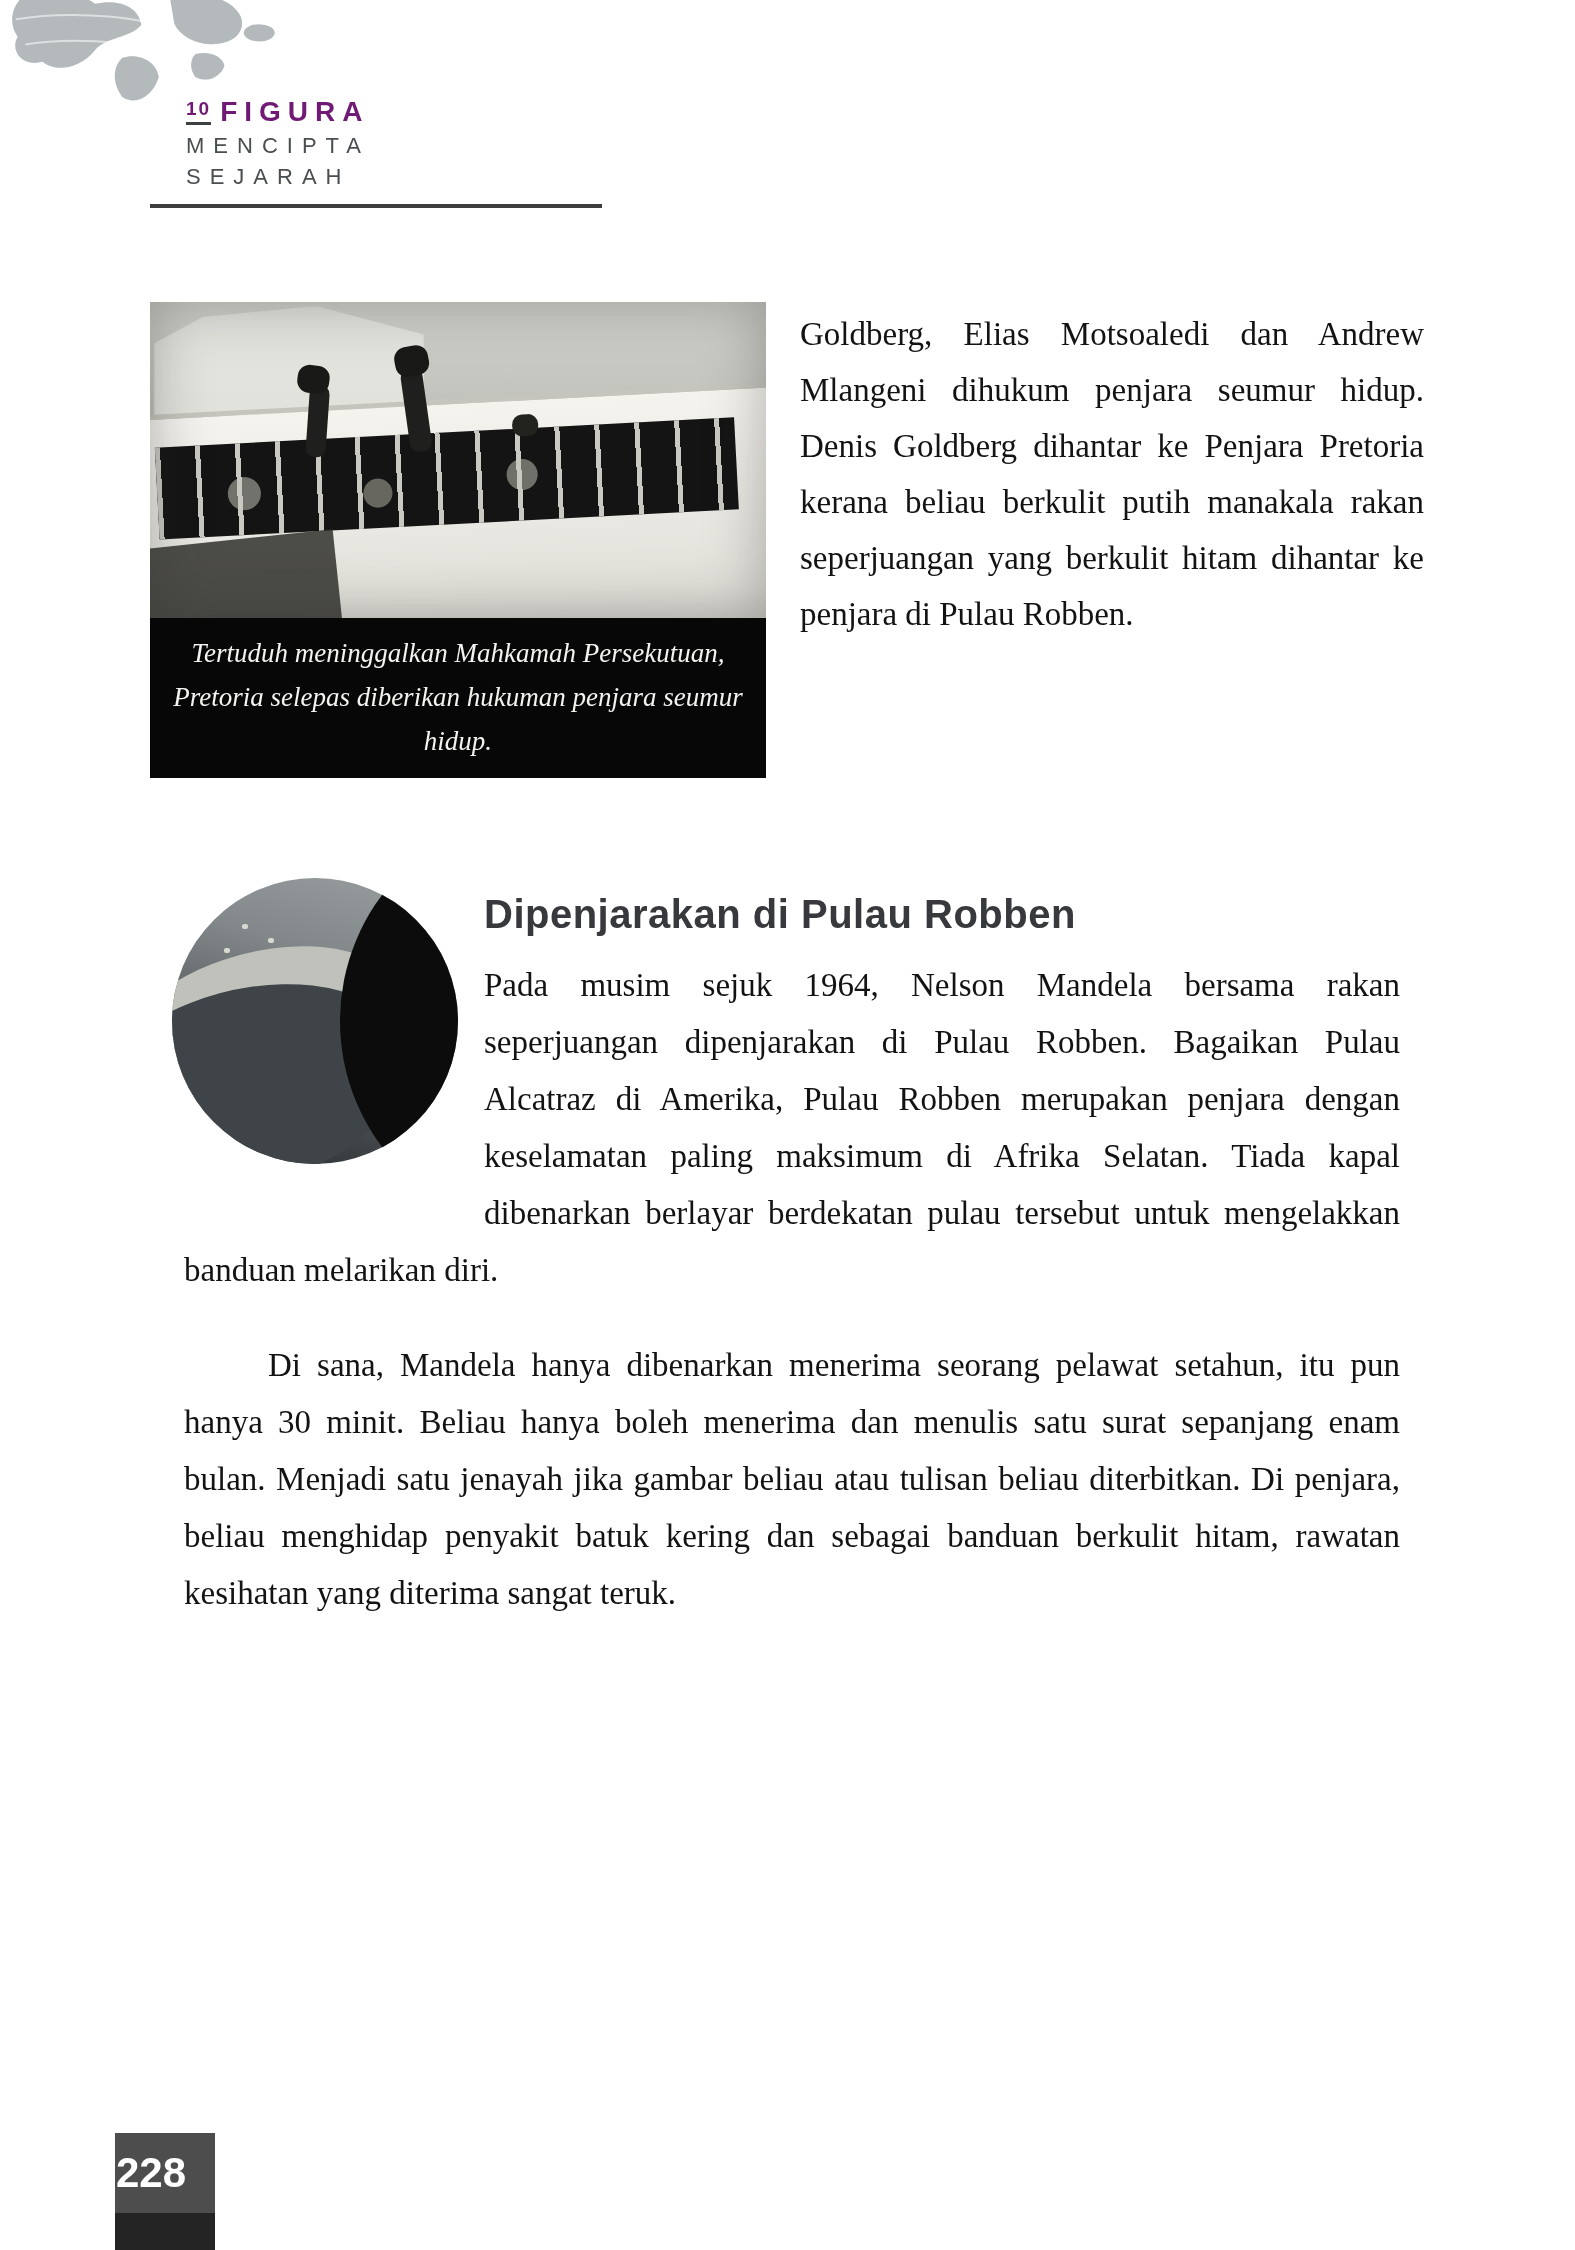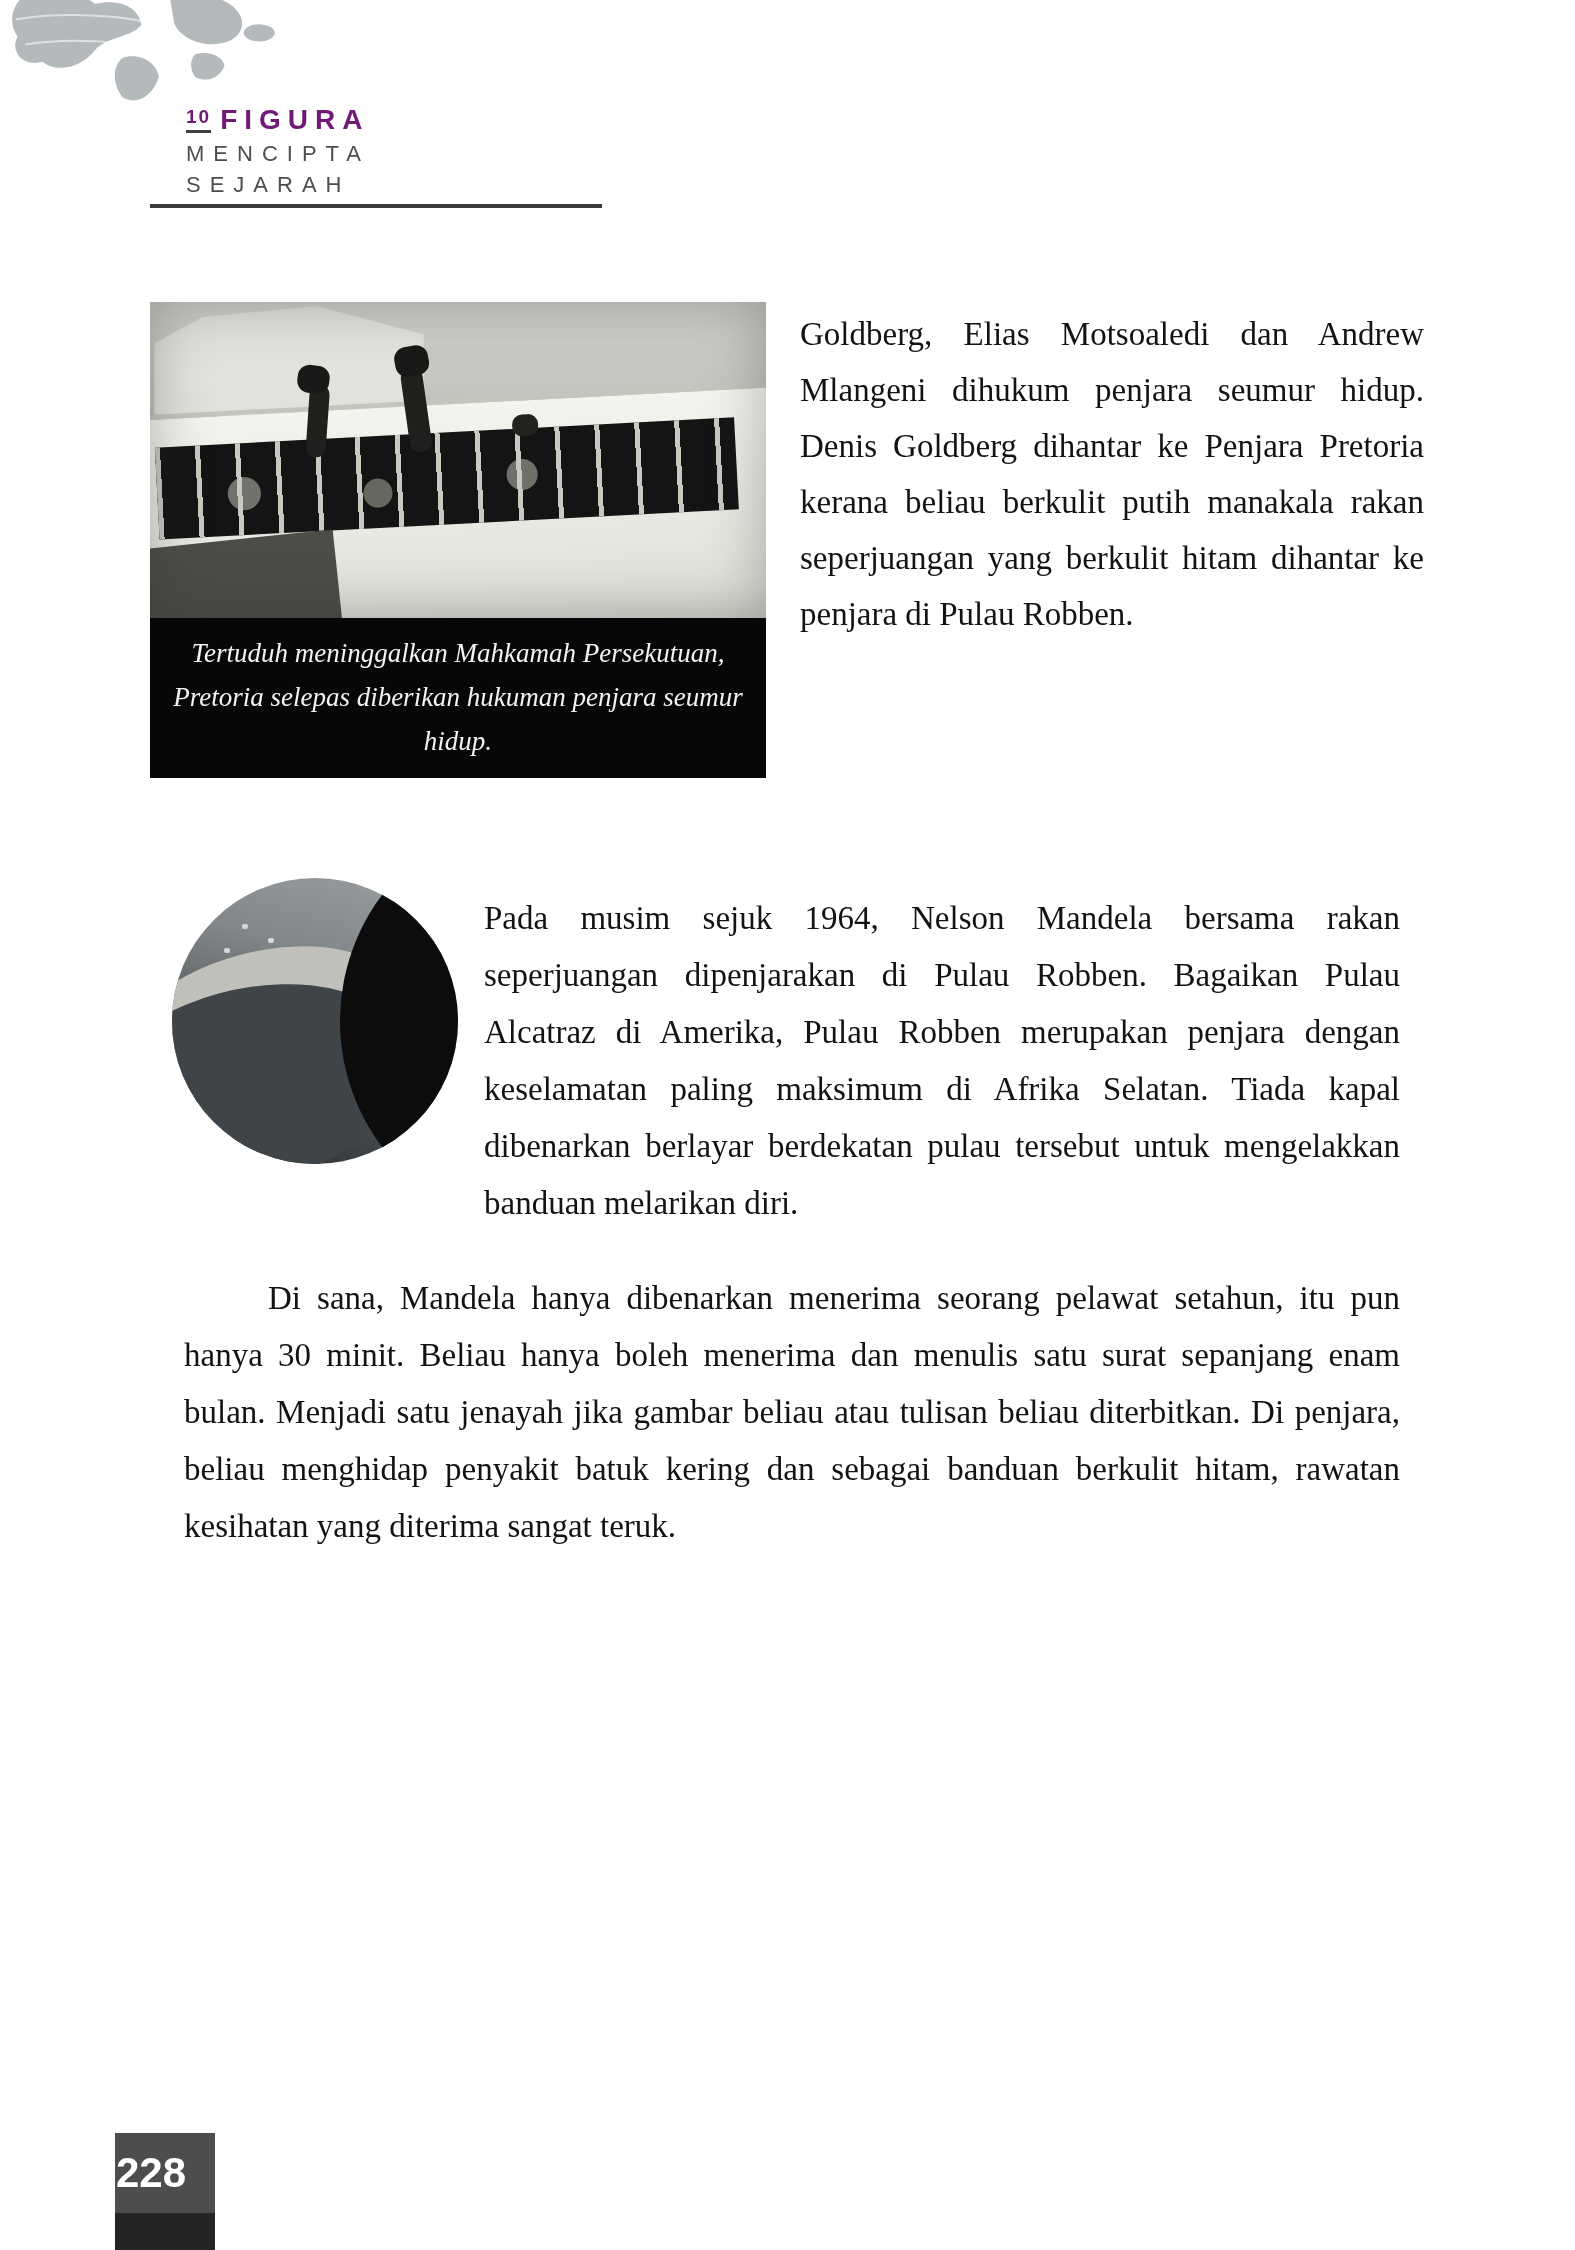--- a/index.html
+++ b/index.html
@@ -17,21 +17,21 @@
 
   
   .map-graphic { position: absolute; left: 6px; top: -6px; z-index: 0; }
   .logo-text { position: absolute; left: 186px; top: 96px; z-index: 1; font-family: "Liberation Sans", sans-serif; }
   .logo-line1 { display: flex; align-items: flex-end; color: #701a75; }
   .logo-num {
     font-size: 19px; font-weight: 700; letter-spacing: 2px;
     border-bottom: 3px solid #3c4043; padding-bottom: 2px;
     margin-right: 9px; margin-bottom: 3px;
   }
-  .logo-figura { font-size: 28px; font-weight: 700; letter-spacing: 7px; margin-top: 8px; }
+  .logo-figura { font-size: 28px; font-weight: 700; letter-spacing: 7px; }
   .logo-line2, .logo-line3 { font-size: 22px; letter-spacing: 9px; color: #4b4e50; margin-top: 5px; }
   .masthead-rule { position: absolute; left: 150px; top: 204px; width: 452px; height: 4px; background: #3d3d3d; }
 
   
   .top-block { position: absolute; left: 150px; top: 302px; width: 1278px; display: flex; gap: 30px; }
   .photo-figure { width: 616px; margin: 0; flex: none; }
 
   .photo {
     position: relative; width: 616px; height: 316px; overflow: hidden;
     background: linear-gradient(#d2d2cc, #b5b5b0 60%, #a8a8a2);
@@ -175,20 +175,21 @@
       <div class="island-circle">
         <div class="island-beach"></div>
         <div class="island-sea"></div>
         <div class="island-dot dot-a"></div>
         <div class="island-dot dot-b"></div>
         <div class="island-dot dot-c"></div>
         <div class="island-crescent"></div>
       </div>
     </div>
 
+    <h2 class="section-heading">Dipenjarakan di Pulau Robben</h2>
     <p class="body-par par-1">Pada musim sejuk 1964, Nelson Mandela bersama rakan seperjuangan dipenjarakan di Pulau Robben. Bagaikan Pulau Alcatraz di Amerika, Pulau Robben merupakan penjara dengan keselamatan paling maksimum di Afrika Selatan. Tiada kapal dibenarkan berlayar berdekatan pulau tersebut untuk mengelakkan banduan melarikan diri.</p>
     <p class="body-par par-2">Di sana, Mandela hanya dibenarkan menerima seorang pelawat setahun, itu pun hanya 30 minit. Beliau hanya boleh menerima dan menulis satu surat sepanjang enam bulan. Menjadi satu jenayah jika gambar beliau atau tulisan beliau diterbitkan. Di penjara, beliau menghidap penyakit batuk kering dan sebagai banduan berkulit hitam, rawatan kesihatan yang diterima sangat teruk.</p>
   </section>
 
   <div class="page-number-box">
     <span>228</span>
   </div>
   <div class="page-number-tail"></div>
 
 </div>

